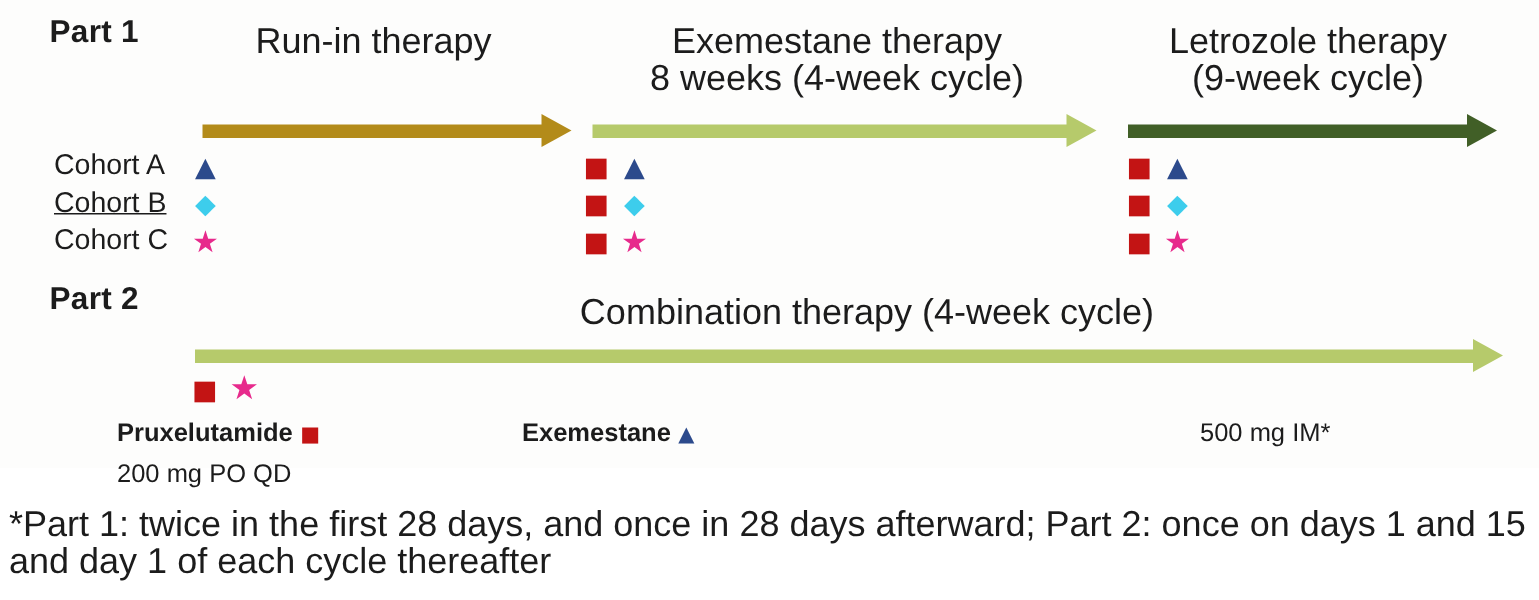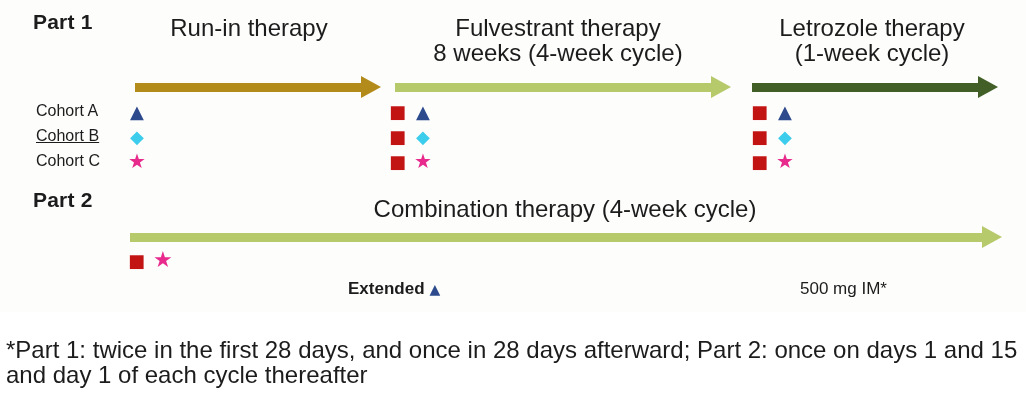--- a/index.html
+++ b/index.html
@@ -21,21 +21,21 @@
   .arrow .shaft { position:absolute; left:0; right:17px; top:6.5px; height:9px; background:currentColor; }
   .arrow .head {
     position:absolute; right:0; top:0; width:0; height:0;
     border-top:11px solid transparent; border-bottom:11px solid transparent;
     border-left:20px solid currentColor;
   }
   .c-gold  { color:#b38b1a; }
   .c-lgreen{ color:#b6ca6b; }
   .c-dgreen{ color:#415f27; }
 
-  .cohort { position:absolute; font-size:16px; line-height:22px; }
+  .cohort { position:absolute; font-size:19px; line-height:22px; }
 
   .glyph {
     position:absolute; font-size:18px; line-height:18px;
     font-family:"DejaVu Sans", sans-serif;
   }
   .glyph.star { font-size:20px; line-height:20px; }
   .glyph.big-star { font-size:22px; line-height:22px; }
   .red  { color:#c31414; }
   .navy { color:#2c4a8c; }
   .cyan { color:#3dcdec; }
@@ -56,27 +56,27 @@
 
 <div class="canvas">
 
   <div class="part-label" style="left:33px; top:10px;">Part 1</div>
 
   <div class="phase" style="left:139px; top:15px; width:220px;">
     <div>Run-in therapy</div>
   </div>
 
   <div class="phase" style="left:398px; top:15px; width:320px;">
-    <div>Fulvestrant therapy</div>
+    <div>Exemestane therapy</div>
     <div>8 weeks (4-week cycle)</div>
   </div>
 
   <div class="phase" style="left:757px; top:15px; width:230px;">
     <div>Letrozole therapy</div>
-    <div>(1-week cycle)</div>
+    <div>(9-week cycle)</div>
   </div>
 
   <div class="arrow c-gold" style="left:135px; top:76px; width:246px;">
     <div class="shaft"></div>
     <div class="head"></div>
   </div>
   <div class="arrow c-lgreen" style="left:395px; top:76px; width:336px;">
     <div class="shaft"></div>
     <div class="head"></div>
   </div>
@@ -103,36 +103,40 @@
 
   <span class="glyph red" style="left:751px; top:103px;">■</span>
   <span class="glyph navy" style="left:778px; top:103px;">▲</span>
   <span class="glyph red" style="left:751px; top:128px;">■</span>
   <span class="glyph cyan" style="left:778px; top:128px;">◆</span>
   <span class="glyph red" style="left:751px; top:153px;">■</span>
   <span class="glyph pink star" style="left:776px; top:151px;">★</span>
 
   <div class="part-label" style="left:33px; top:188px;">Part 2</div>
 
-  <div class="phase" style="left:262px; top:196px; width:606px;">Combination therapy (4-week cycle)</div>
+  <div class="phase" style="left:275px; top:196px; width:606px;">Combination therapy (4-week cycle)</div>
 
   <div class="arrow c-lgreen" style="left:130px; top:226px; width:872px;">
     <div class="shaft"></div>
     <div class="head"></div>
   </div>
 
   <span class="glyph red" style="left:128px; top:252px;">■</span>
   <span class="glyph pink big-star" style="left:153px; top:249px;">★</span>
 
   <div class="legend-item" style="left:78px; top:276px;">
+    <div>
+      <span class="name">Pruxelutamide</span><span class="glyph-inline red">■</span>
+    </div>
+    <div class="dose">200 mg PO QD</div>
   </div>
 
   <div class="legend-item" style="left:348px; top:276px;">
     <div>
-      <span class="name">Extended</span><span class="glyph-inline navy">▲</span>
+      <span class="name">Exemestane</span><span class="glyph-inline navy">▲</span>
     </div>
   </div>
 
 
   <div class="legend-item" style="left:800px; top:276px;">
     <div class="dose">500 mg IM*</div>
   </div>
 
   <div class="footnote" style="left:6px; top:337px; width:1014px;">*Part 1: twice in the first 28 days, and once in 28 days afterward; Part 2: once on days 1 and 15 and day 1 of each cycle thereafter</div>
 

